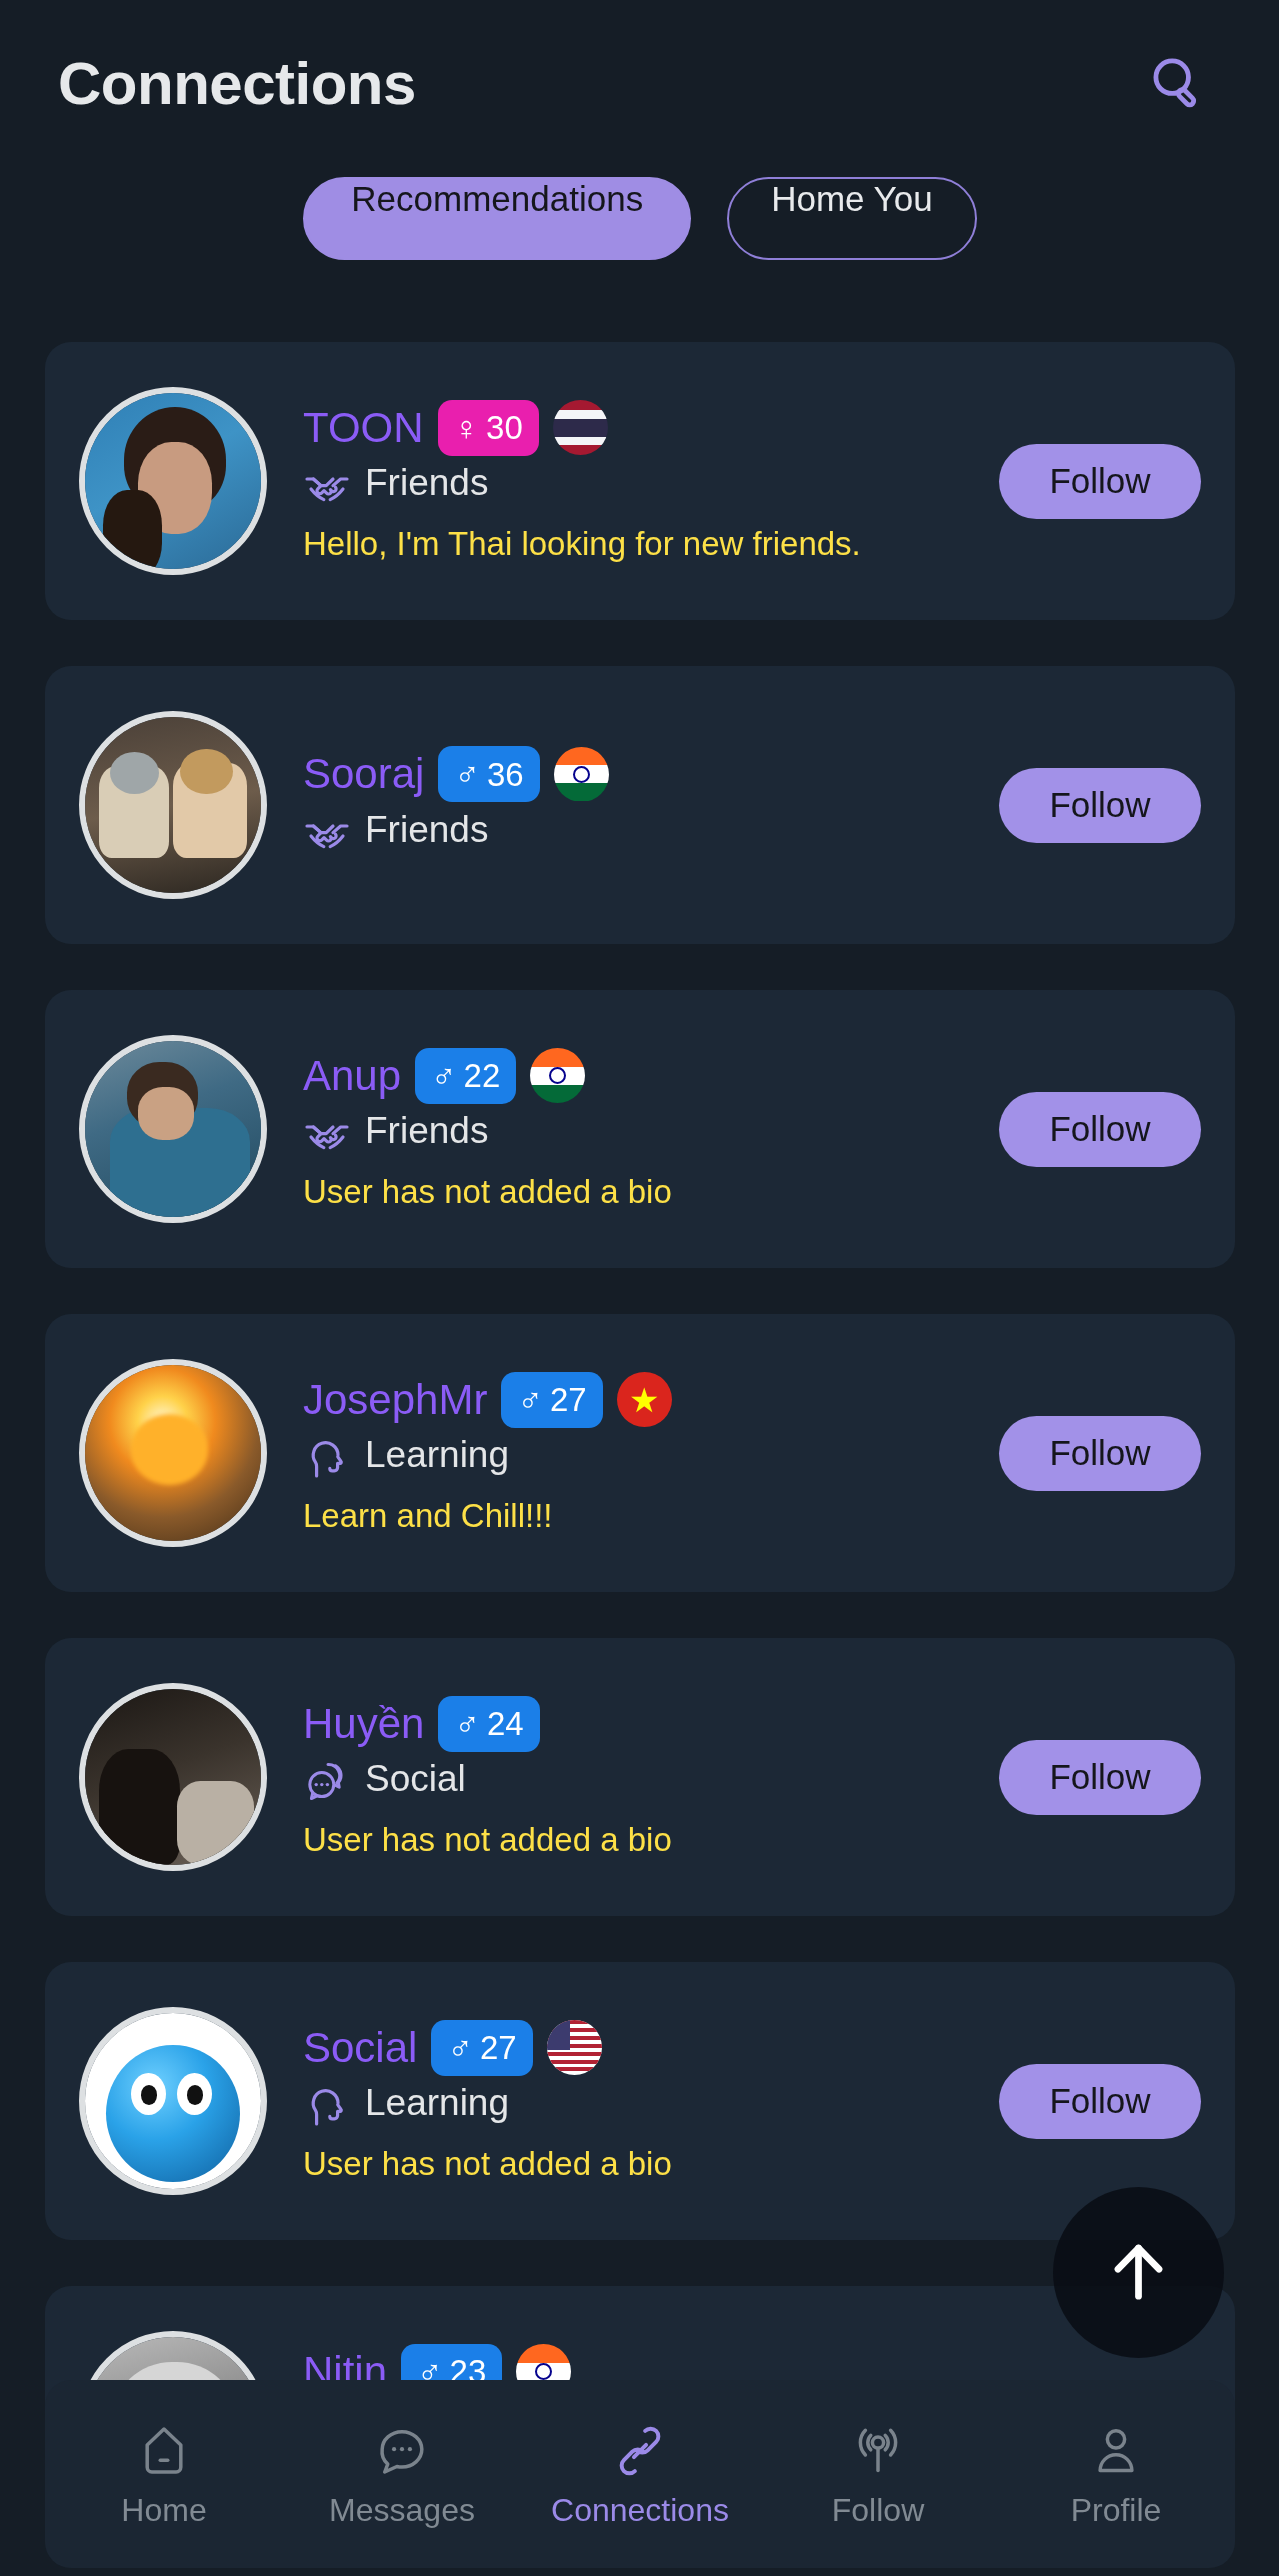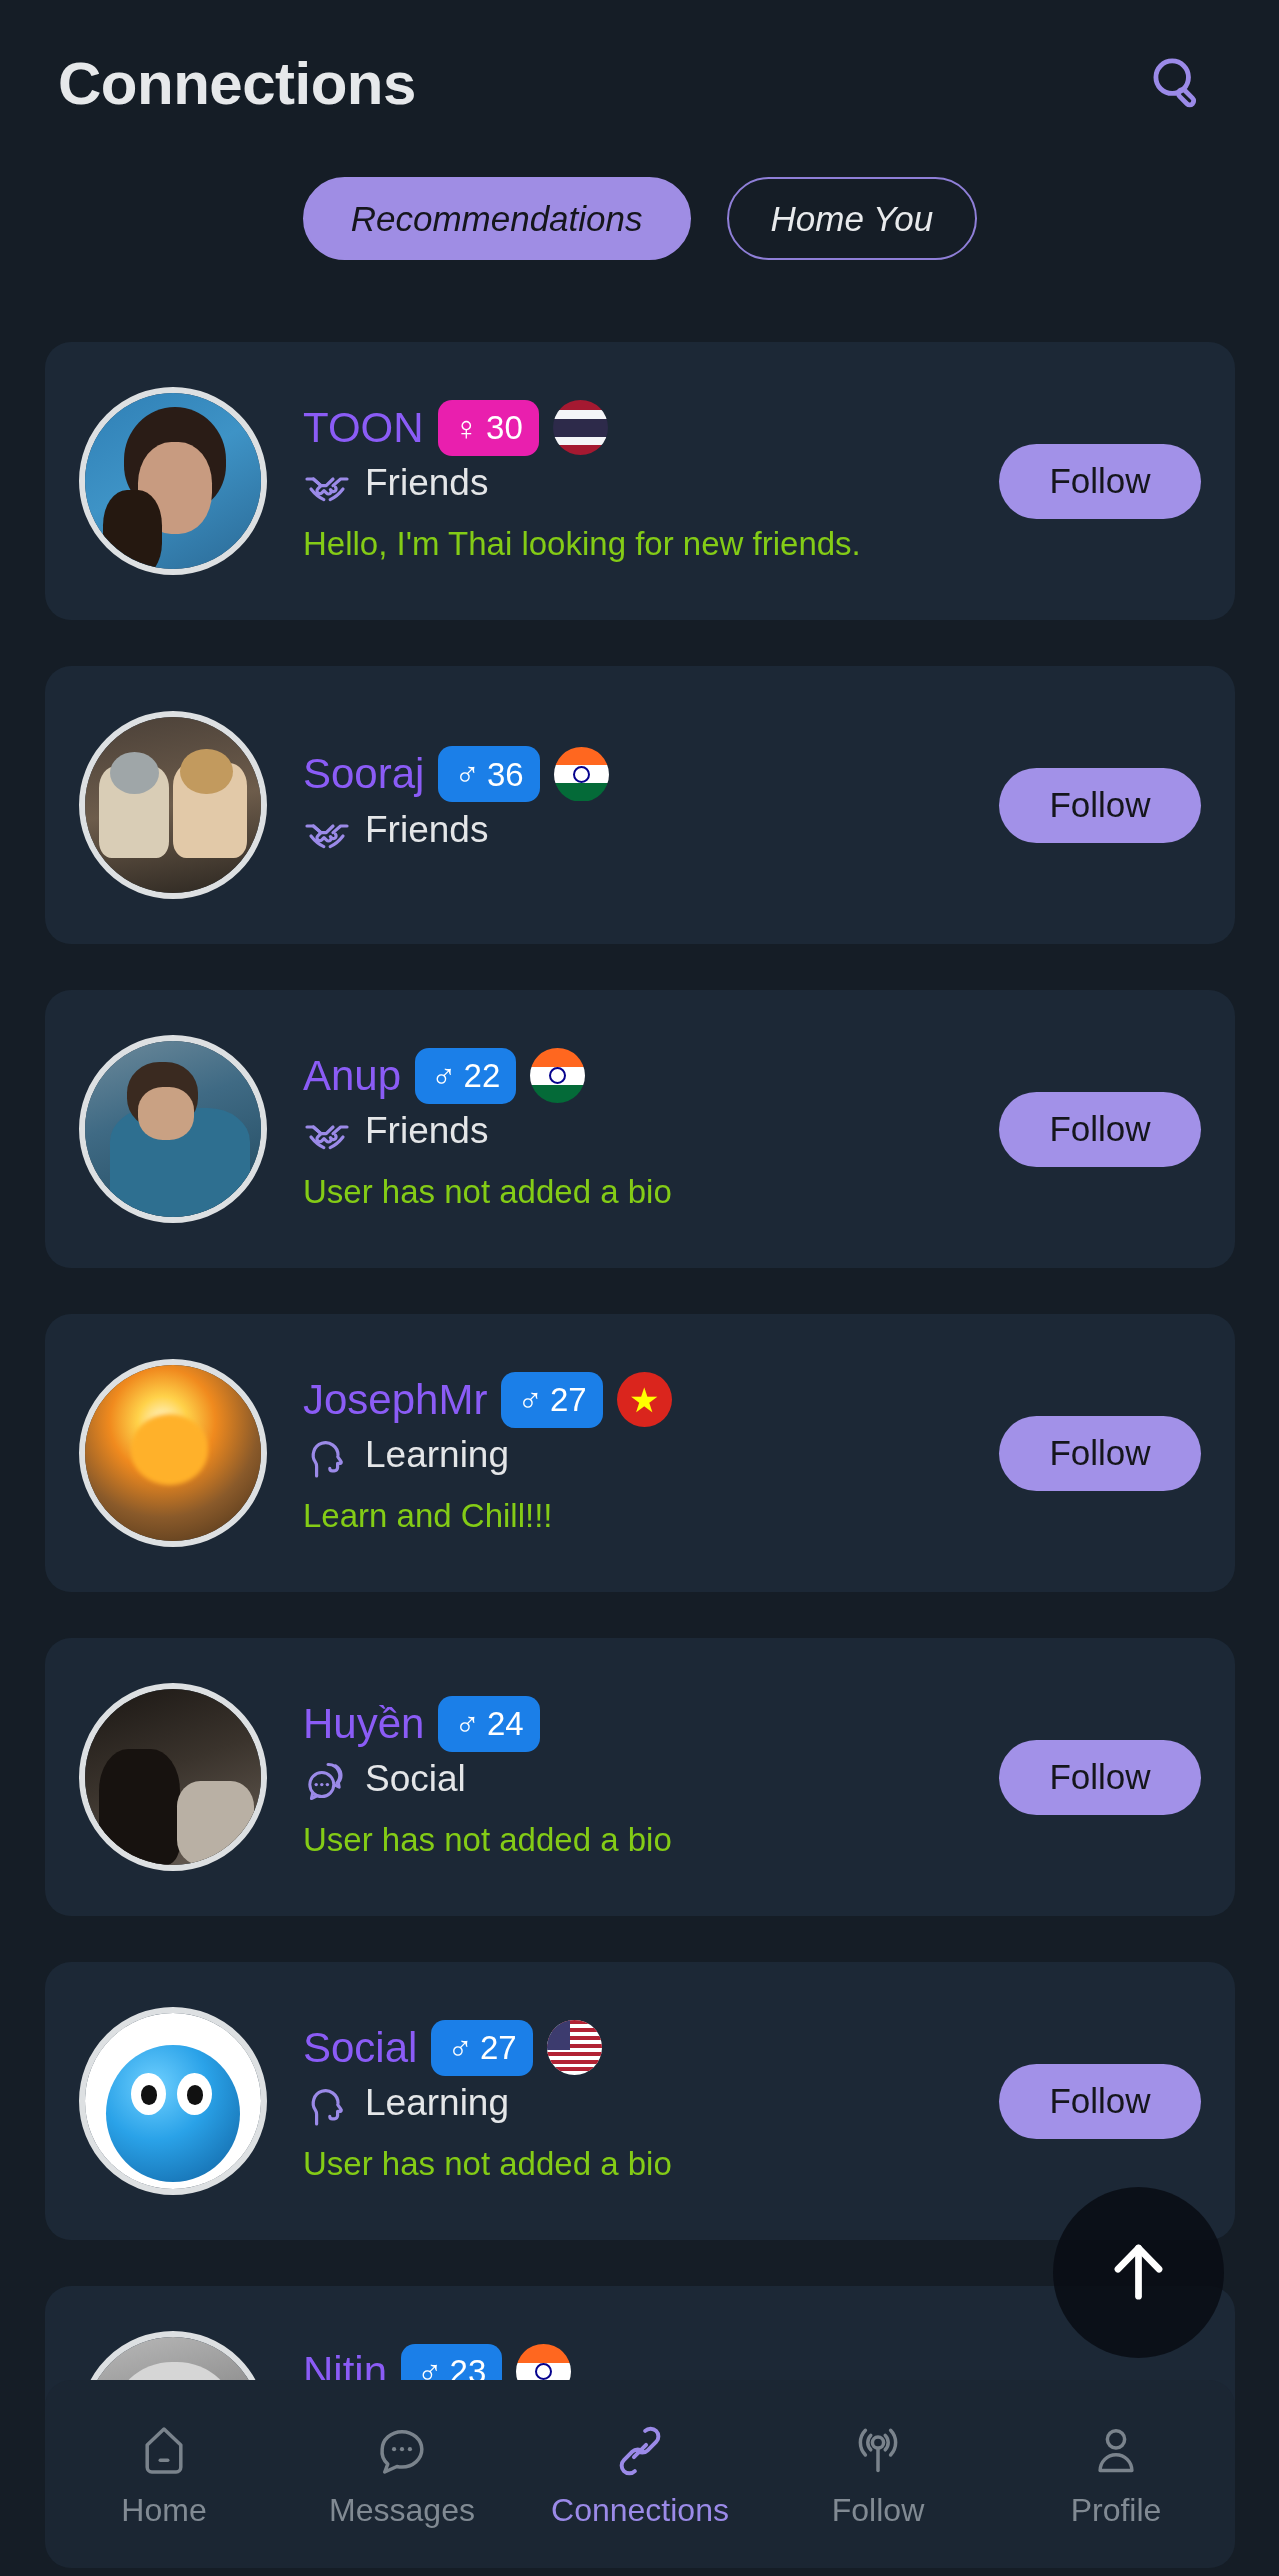--- a/index.html
+++ b/index.html
@@ -49,26 +49,25 @@
     top: 177px; left: 0;
     width: 1280px;
     display: flex;
     justify-content: center;
     gap: 36px;
   }
   .tab {
     height: 83px;
     border-radius: 44px;
     display: flex;
-    align-items: center;
+    align-items: flex-start;
     justify-content: center;
     font-size: 35px;
     cursor: pointer;
     white-space: nowrap;
-    font-style: italic;
   }
   .tab.active {
     background: #9f8de4;
     color: #15161c;
     padding: 0 46px;
     border: 2px solid #9f8de4;
   }
   .tab.inactive {
     background: transparent;
     color: #e8eaec;
@@ -157,21 +156,21 @@
     height: 58px;
   }
   .intent-label {
     font-size: 37px;
     color: #e4e6e8;
   }
   .intent-icon { width: 48px; height: 48px; flex: 0 0 auto; }
 
   .bio {
     font-size: 33px;
-    color: #84cc16;
+    color: #fde047;
     line-height: 1.22;
     max-width: 635px;
   }
 
   .follow-btn {
     flex: 0 0 auto;
     width: 202px;
     height: 75px;
     border-radius: 38px;
     background: #a291e8;

